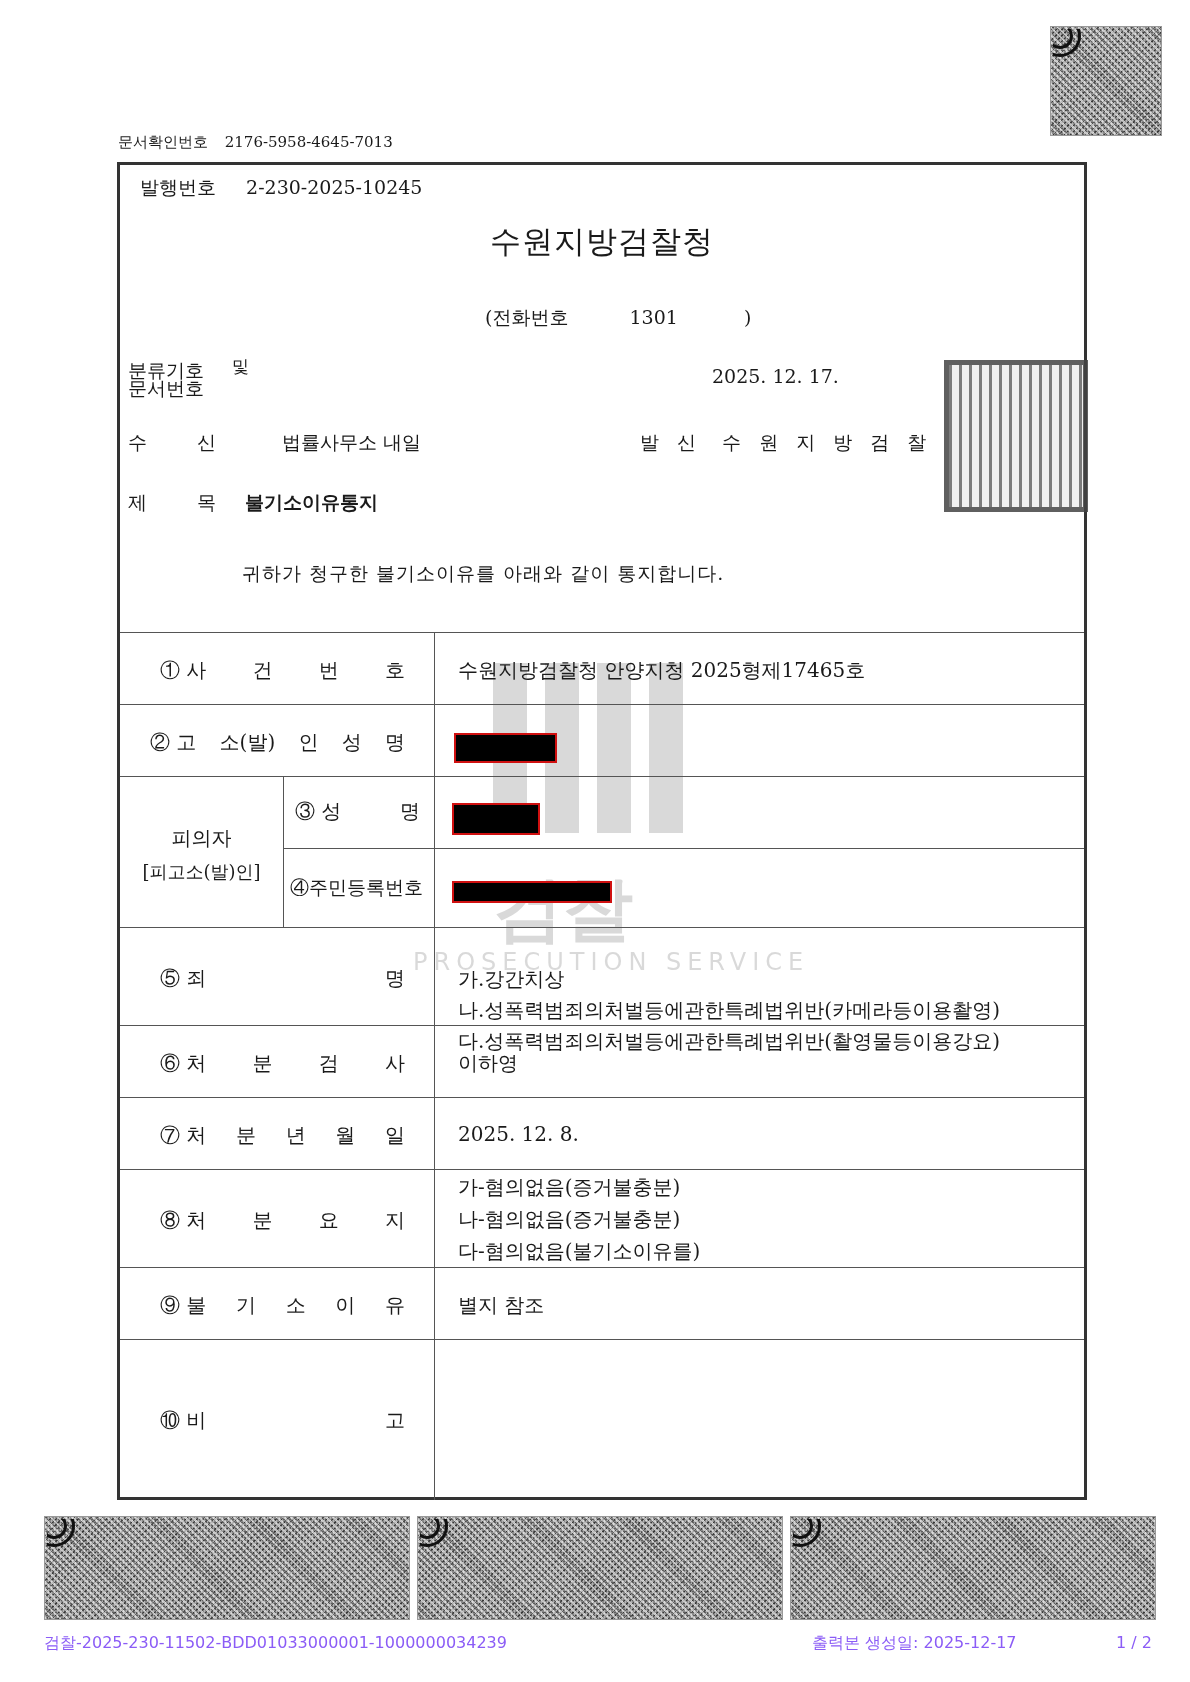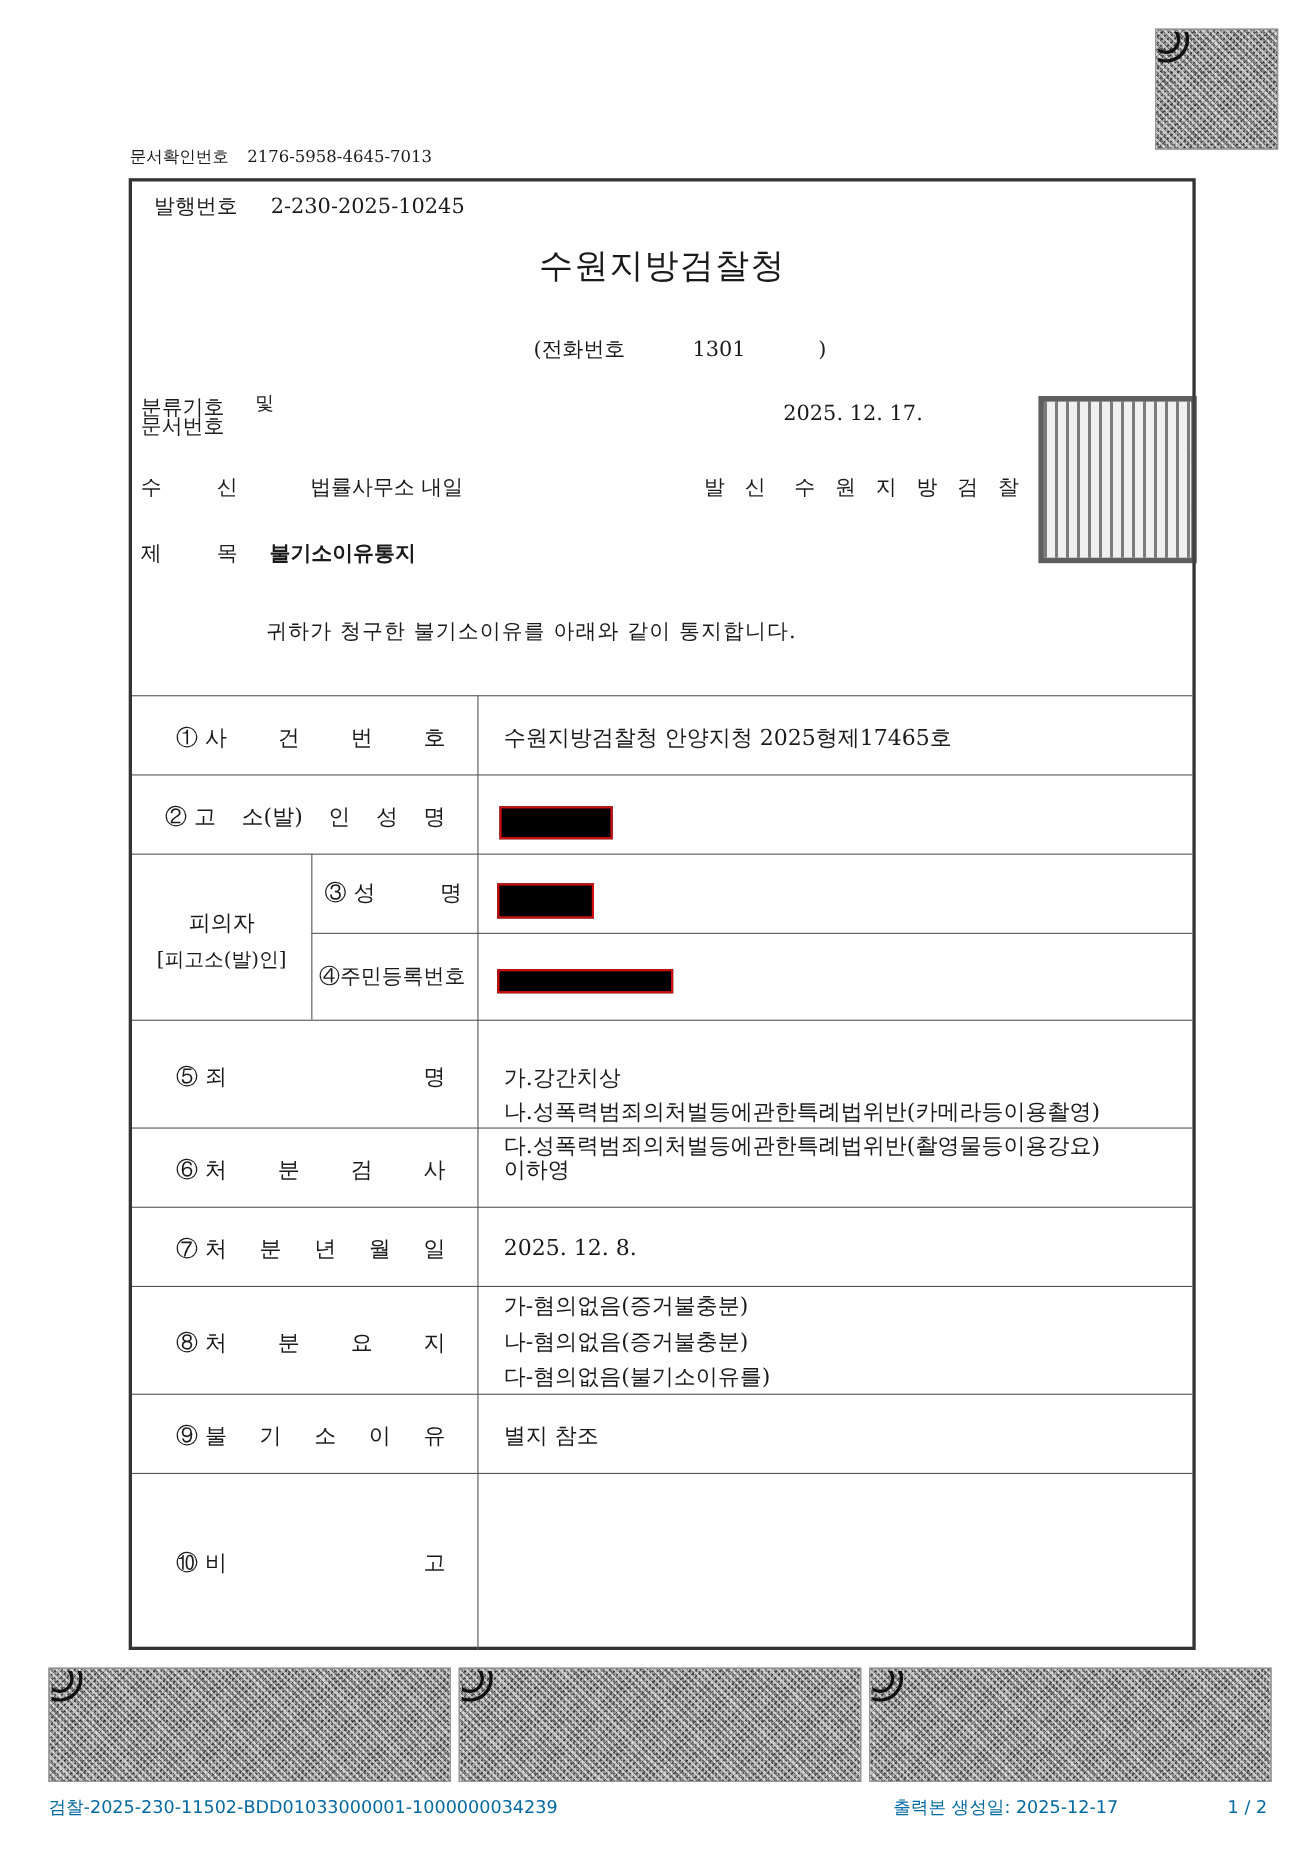--- a/index.html
+++ b/index.html
@@ -25,21 +25,21 @@
   .redact { position:absolute; background:#000; border:2px solid #d01010; box-sizing:border-box; }
   .seal { position:absolute; left:944px; top:360px; width:144px; height:152px; border:5px solid #444; box-sizing:border-box;
           background:
             repeating-linear-gradient(90deg, #666 0 3px, #eee 3px 10px),
             repeating-linear-gradient(0deg, transparent 0 44px, #555 44px 48px);
           opacity:.85; }
   .watermark { position:absolute; left:480px; top:680px; width:230px; height:330px; opacity:.22; }
   .watermark .bar { position:absolute; top:0; width:34px; height:170px; background:#555; }
   .watermark .txt { position:absolute; top:200px; left:10px; font-family:"DejaVu Sans",sans-serif; font-size:70px; font-weight:bold; color:#555; }
   .watermark .sub { position:absolute; top:285px; left:-70px; font-family:"DejaVu Sans",sans-serif; font-size:24px; letter-spacing:6px; color:#555; white-space:nowrap; }
-  .footer { position:absolute; font-family:"DejaVu Sans",sans-serif; font-size:16px; color:#0369a1; }
+  .footer { position:absolute; font-family:"DejaVu Sans",sans-serif; font-size:16px; color:#8b5cf6; }
 </style>
 </head>
 <body>
 
 <div class="qr" style="left:1050px; top:26px; width:110px; height:108px;">
   <div class="arc">
       <span style="left:-14px;top:-14px;width:36px;height:36px;"></span>
       <span style="left:-6px;top:-6px;width:20px;height:20px;"></span>
     </div>
 </div>
@@ -83,20 +83,28 @@
   </div>
 
   <div class="abs" style="left:8px; top:325px; font-size:19px;">
     <span>제</span>
     <span style="margin-left:44px;">목</span>
   </div>
   <div class="abs" style="left:125px; top:325px; font-size:19px; font-weight:bold; font-family:'DejaVu Sans',sans-serif;">불기소이유통지</div>
 
   <div class="abs" style="left:122px; top:396px; font-size:19px; letter-spacing:1px;">귀하가 청구한 불기소이유를 아래와 같이 통지합니다.</div>
 
+  <div class="watermark" style="left:363px; top:498px;">
+    <div class="bar" style="left:10px;"></div>
+    <div class="bar" style="left:62px;"></div>
+    <div class="bar" style="left:114px;"></div>
+    <div class="bar" style="left:166px;"></div>
+    <div class="txt">검찰</div>
+    <div class="sub">PROSECUTION SERVICE</div>
+  </div>
 
   <div class="row-line" style="top:467px;"></div>
   <div class="row-line" style="top:539px;"></div>
   <div class="row-line" style="top:611px;"></div>
   <div class="row-line" style="top:683px; left:163px;"></div>
   <div class="row-line" style="top:762px;"></div>
   <div class="row-line" style="top:860px;"></div>
   <div class="row-line" style="top:932px;"></div>
   <div class="row-line" style="top:1004px;"></div>
   <div class="row-line" style="top:1102px;"></div>

